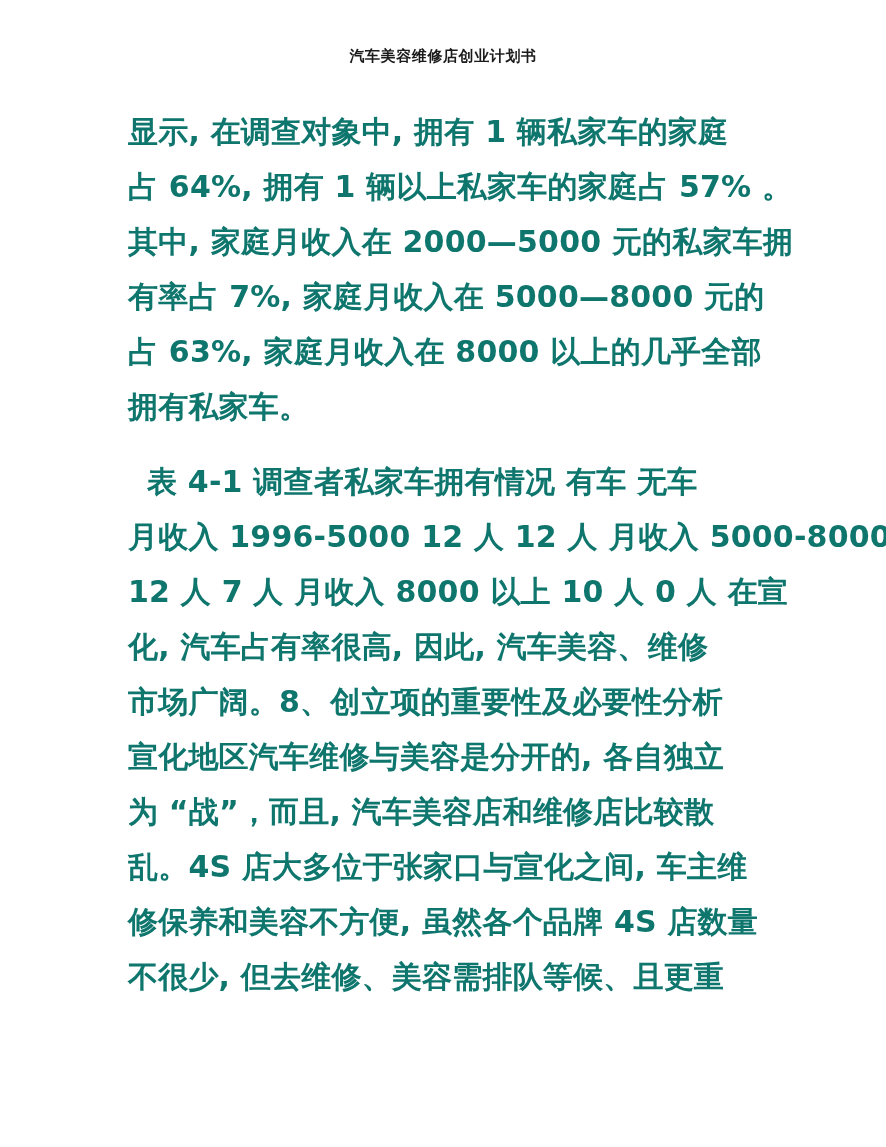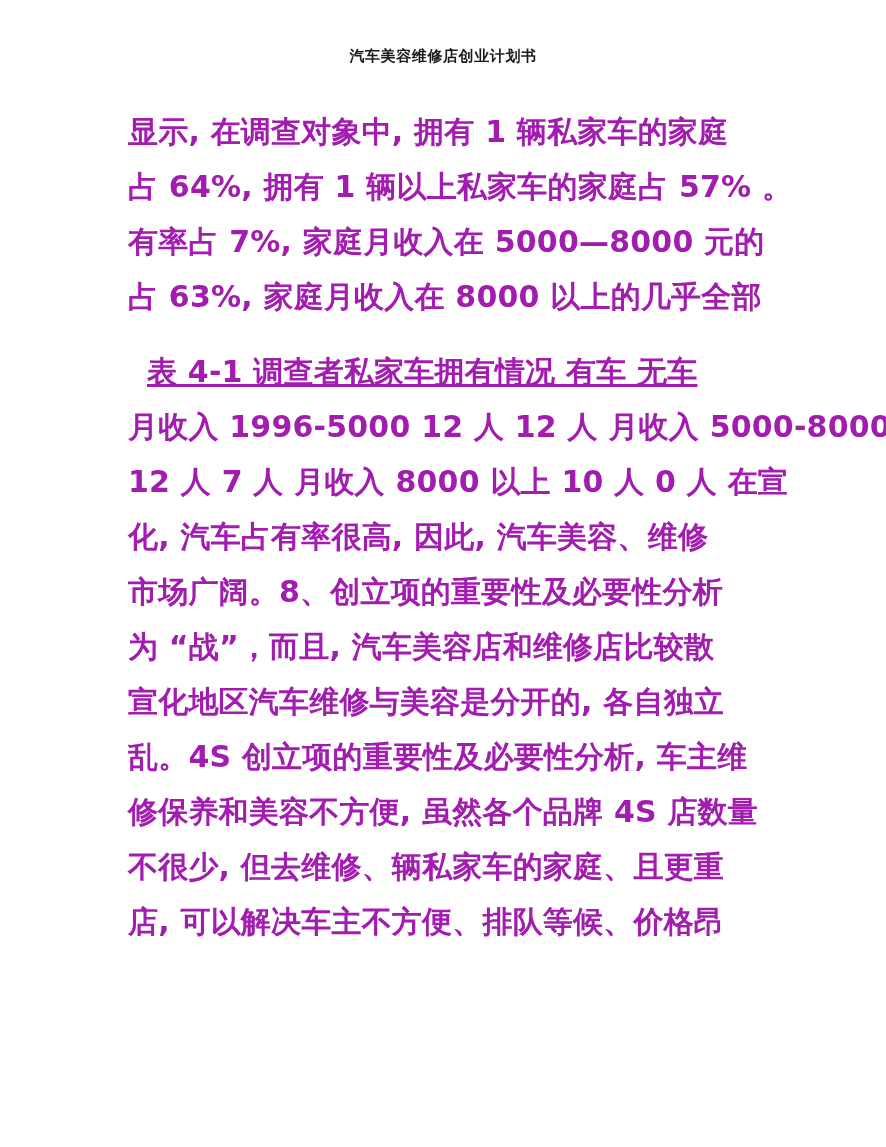--- a/index.html
+++ b/index.html
@@ -60,56 +60,56 @@
   .para + .para {
     margin-top: 20px;
   }
 
   .doc-line {
     display: block;
     height: 55px;
     line-height: 55px;
     font-size: 30px;
     font-weight: bold;
-    color: #a21caf;
+    color: #0f766e;
     letter-spacing: 0.2px;
     white-space: nowrap;
   }
   .doc-line.indent {
     padding-left: 19px;
-    text-decoration: underline;
   }
 </style>
 </head>
 <body>
 
 <div class="page">
 
   <div class="page-header">
     <div class="header-title">汽车美容维修店创业计划书</div>
   </div>
 
   <div class="doc-body">
 
     <div class="para">
       <span class="doc-line">显示, 在调查对象中, 拥有 1 辆私家车的家庭</span>
       <span class="doc-line">占 64%, 拥有 1 辆以上私家车的家庭占 57% 。</span>
+      <span class="doc-line">其中, 家庭月收入在 2000—5000 元的私家车拥</span>
       <span class="doc-line">有率占 7%, 家庭月收入在 5000—8000 元的</span>
       <span class="doc-line">占 63%, 家庭月收入在 8000 以上的几乎全部</span>
+      <span class="doc-line">拥有私家车。</span>
     </div>
 
     <div class="para">
       <span class="doc-line indent">表 4-1 调查者私家车拥有情况 有车 无车</span>
       <span class="doc-line">月收入 1996-5000 12 人 12 人 月收入 5000-8000</span>
       <span class="doc-line">12 人 7 人 月收入 8000 以上 10 人 0 人 在宣</span>
       <span class="doc-line">化, 汽车占有率很高, 因此, 汽车美容、维修</span>
       <span class="doc-line">市场广阔。8、创立项的重要性及必要性分析</span>
+      <span class="doc-line">宣化地区汽车维修与美容是分开的, 各自独立</span>
       <span class="doc-line">为 “战”，而且, 汽车美容店和维修店比较散</span>
-      <span class="doc-line">宣化地区汽车维修与美容是分开的, 各自独立</span>
-      <span class="doc-line">乱。4S 创立项的重要性及必要性分析, 车主维</span>
+      <span class="doc-line">乱。4S 店大多位于张家口与宣化之间, 车主维</span>
       <span class="doc-line">修保养和美容不方便, 虽然各个品牌 4S 店数量</span>
-      <span class="doc-line">不很少, 但去维修、辆私家车的家庭、且更重</span>
-      <span class="doc-line">店, 可以解决车主不方便、排队等候、价格昂</span>
+      <span class="doc-line">不很少, 但去维修、美容需排队等候、且更重</span>
     </div>
 
   </div>
 
 </div>
 
 </body></html>

